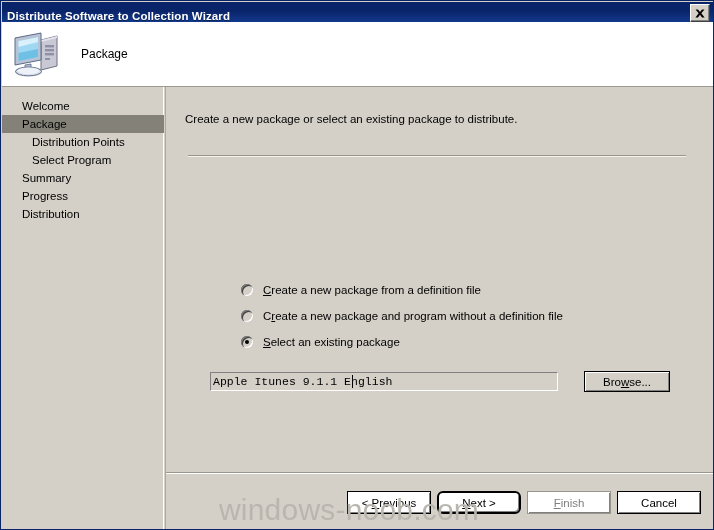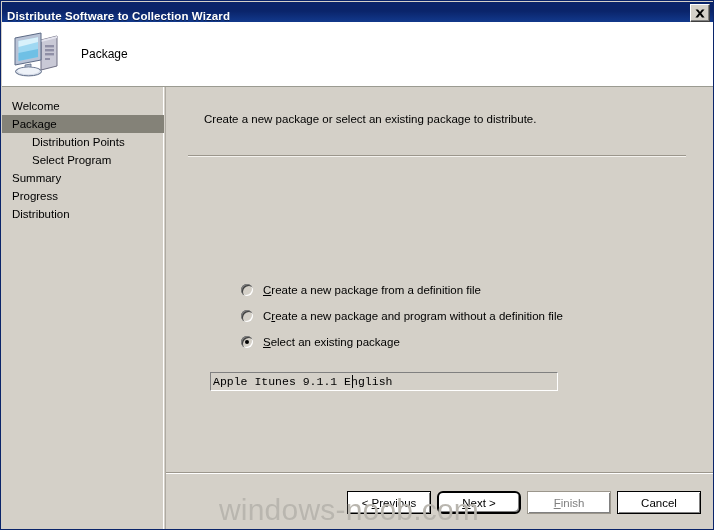--- a/index.html
+++ b/index.html
@@ -102,21 +102,21 @@
     background: #d4d0c8;
     border-right: 1px solid #ffffff;
     padding-top: 10px;
     box-sizing: border-box;
   }
   .side-item {
     height: 18px;
     line-height: 18px;
     font-size: 11.5px;
     color: #000000;
-    padding-left: 10px;
+    padding-left: 20px;
     white-space: nowrap;
     cursor: default;
   }
   .side-item.indent { padding-left: 30px; }
   .side-item.active {
     background: #848278;
     color: #000000;
     width: 162px;
     box-sizing: border-box;
   }
@@ -132,21 +132,21 @@
   
   #content {
     position: absolute;
     left: 164px; top: 0;
     width: 548px;
     height: 100%;
     background: #d4d0c8;
   }
   #intro-text {
     position: absolute;
-    left: 38px;
+    left: 19px;
     top: 26px;
     font-size: 11.5px;
     color: #000000;
     white-space: nowrap;
   }
   #hr-top {
     position: absolute;
     left: 22px;
     top: 68px;
     width: 498px;
@@ -372,20 +372,21 @@
       </div>
 
       <div class="radio-row" style="top:249px;">
         <span class="radio-mark checked"></span>
         <span class="radio-label"><u>S</u><span>elect an existing package</span></span>
       </div>
 
       <input id="pkg-input" type="text" value="Apple Itunes 9.1.1 English" style="">
       <div id="caret"></div>
 
+      <button id="browse-button"><span>Bro</span><u>w</u><span>se...</span></button>
     </div>
 
     <div id="hr-bottom"></div>
 
     <div id="buttonbar">
       <button class="wiz-button" id="btn-previous"><span>&lt; </span><u>P</u><span>revious</span></button>
 
       <button class="wiz-button default" id="btn-next"><span></span><u>N</u><span>ext &gt;</span></button>
 
       <button class="wiz-button disabled" id="btn-finish" disabled=""><span></span><u>F</u><span>inish</span></button>

